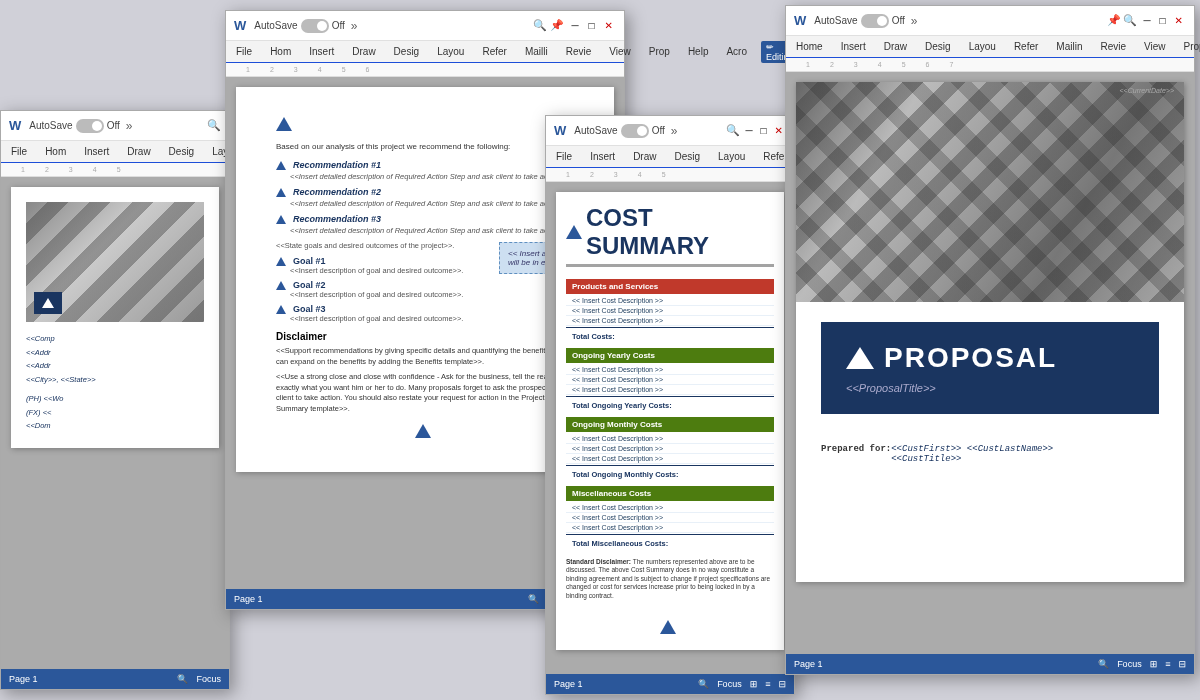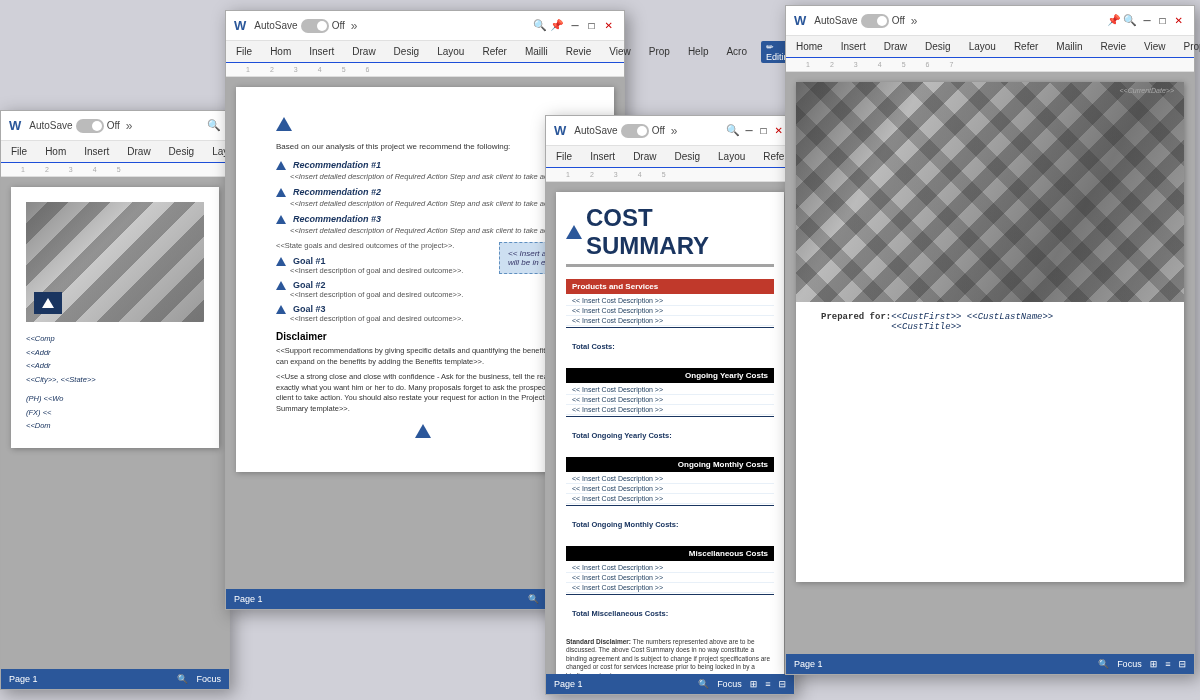--- a/index.html
+++ b/index.html
@@ -292,34 +292,33 @@
     }
     .cost-section-header {
       background: #c0392b;
       color: white;
       font-size: 8px;
       font-weight: bold;
       padding: 3px 6px;
       margin-bottom: 2px;
     }
     .cost-section-header.blue {
-      background: #000000;
-      text-align: right;
+      background: #4d7c0f;
     }
     .cost-row {
       font-size: 7px;
       color: #1a3a5c;
       padding: 1px 6px;
       border-bottom: 1px solid #e8f0f8;
     }
     .cost-total {
       font-size: 7.5px;
       font-weight: bold;
       color: #1a3560;
-      padding: 14px 6px;
+      padding: 4px 6px;
       border-top: 1px solid #1a3560;
       margin-top: 1px;
       margin-bottom: 3px;
     }
     .cost-disclaimer {
       font-size: 6.5px;
       color: #333;
       margin-top: 6px;
       line-height: 1.3;
     }
@@ -741,20 +740,27 @@
   <div class="doc-content">
     <div class="page" style="padding:0;overflow:hidden;min-height:500px;">
 
       <div style="position:relative;width:100%;height:220px;background:linear-gradient(120deg,#666 0%,#bbb 25%,#999 50%,#777 70%,#aaa 100%);overflow:hidden;">
         <div class="diagonal-lines"></div>
 
         <div style="position:absolute;top:0;left:0;right:0;bottom:0;background:repeating-linear-gradient(45deg,transparent,transparent 20px,rgba(40,40,40,0.25) 20px,rgba(40,40,40,0.25) 35px);"></div>
         <div class="date-badge">&lt;&lt;CurrentDate&gt;&gt;</div>
       </div>
 
+      <div style="margin:20px 25px;background:#1a3560;padding:20px 25px;color:white;position:relative;">
+        <div style="display:flex;align-items:center;margin-bottom:8px;">
+          <span style="display:inline-block;width:0;height:0;border-left:14px solid transparent;border-right:14px solid transparent;border-bottom:22px solid white;margin-right:10px;"></span>
+          <span style="font-size:28px;font-weight:bold;letter-spacing:2px;">PROPOSAL</span>
+        </div>
+        <div style="font-size:11px;color:#aac;font-style:italic;">&lt;&lt;ProposalTitle&gt;&gt;</div>
+      </div>
 
       <div style="padding:10px 25px;font-family:Liberation Mono, monospace;">
         <div class="proposal-field">
           <span class="proposal-field-label">Prepared for:</span>
           <span class="proposal-field-value" style="white-space:pre-line;">&lt;&lt;CustFirst&gt;&gt; &lt;&lt;CustLastName&gt;&gt;
 &lt;&lt;CustTitle&gt;&gt;</span>
         </div>
       </div>
     </div>
   </div>

